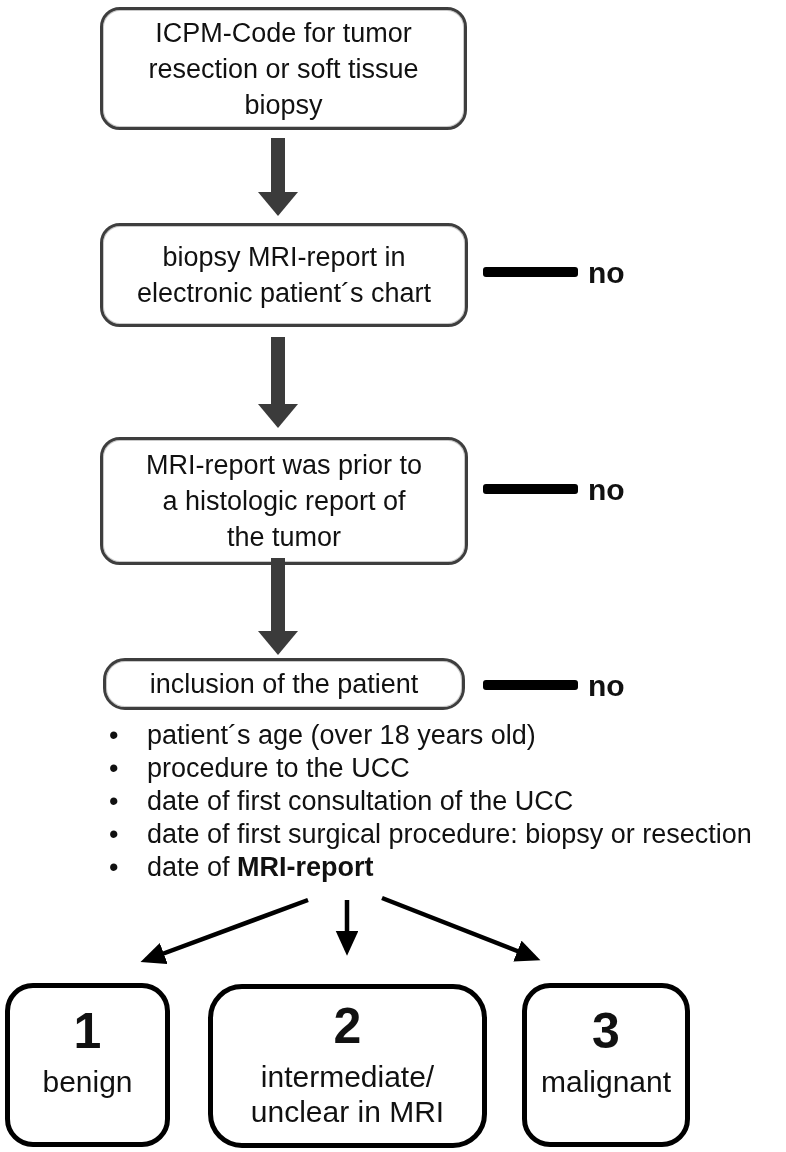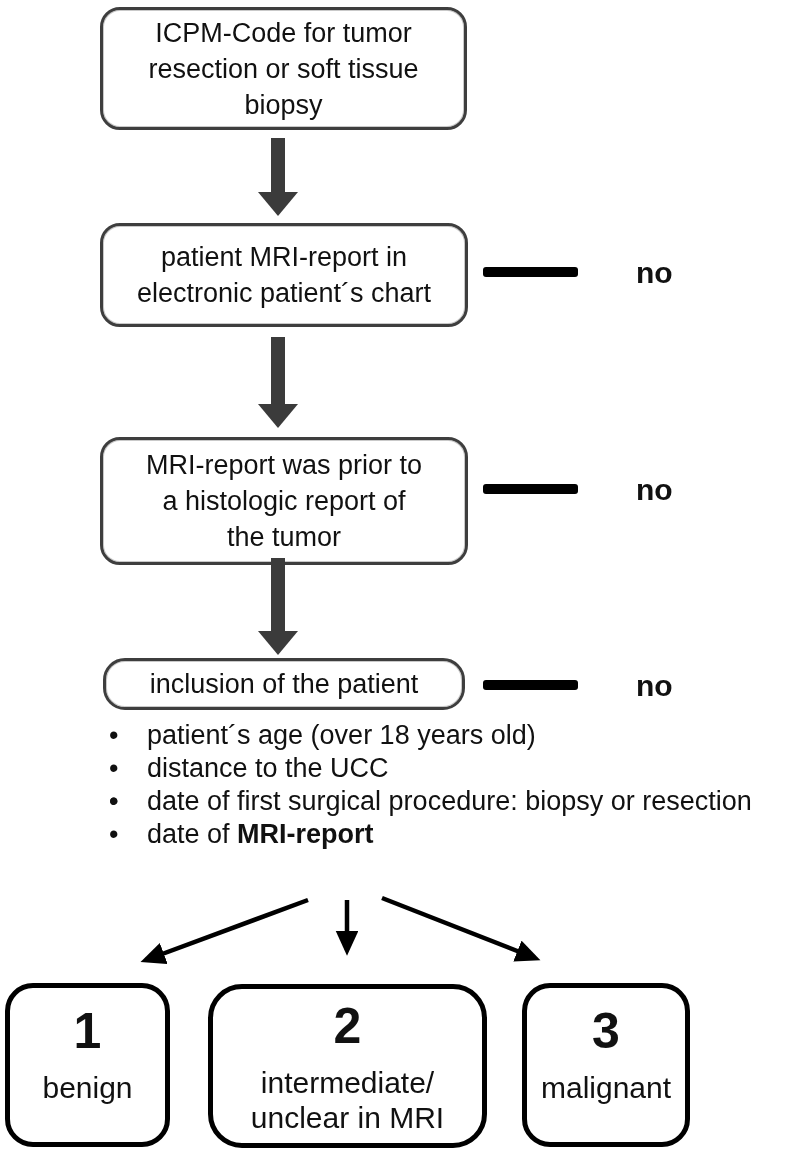--- a/index.html
+++ b/index.html
@@ -45,21 +45,21 @@
 
   
   .nobar {
     position: absolute;
     height: 10px; width: 95px; left: 483px;
     background: var(--no-connector, #000000);
     border-radius: 3px;
   }
   .nolabel {
     position: absolute; left: 588px;
-    font-size: 30px; font-weight: bold; line-height: 30px; margin-left: 48px;
+    font-size: 30px; font-weight: bold; line-height: 30px;
   }
 
   
   .criteria {
     position: absolute; left: 109px; top: 719px; width: 670px;
     margin: 0; padding: 0; list-style: none;
     font-size: 27px; line-height: 33px;
   }
   .criteria li { position: relative; padding-left: 38px; white-space: nowrap; }
   .criteria .dot { position: absolute; left: 0; top: 0; }
@@ -74,21 +74,21 @@
     box-sizing: border-box;
     background: #ffffff;
     border: 5px solid var(--outcome-border, #000000);
     border-radius: 30px;
     display: flex;
     flex-direction: column;
     align-items: center;
     text-align: center;
   }
   .obox .num { font-size: 50px; font-weight: bold; line-height: 54px; margin-top: 16px; }
-  .obox .olabel { font-size: 30px; line-height: 36px; margin-top: 12px; }
+  .obox .olabel { font-size: 30px; line-height: 36px; margin-top: 6px; }
 </style>
 </head>
 <body>
 
 <div class="canvas">
 
   <div class="fbox" style="left:100px; top:7px; width:367px; height:123px;">
     <div>
       <div>ICPM-Code for tumor</div>
       <div>resection or soft tissue</div>
@@ -96,21 +96,21 @@
     </div>
   </div>
 
   <div class="barrow" style="left:258px; top:138px; height:78px;">
     <div class="shaft" style="height:56px;"></div>
     <div class="head"></div>
   </div>
 
   <div class="fbox" style="left:100px; top:223px; width:368px; height:104px;">
     <div>
-      <div>patient MRI-report in</div>
+      <div>biopsy MRI-report in</div>
       <div>electronic patient´s chart</div>
     </div>
   </div>
   <div class="nobar" style="top:267px;"></div>
   <div class="nolabel" style="top:258px;">no</div>
 
   <div class="barrow" style="left:258px; top:337px; height:91px;">
     <div class="shaft" style="height:69px;"></div>
     <div class="head"></div>
   </div>
@@ -138,24 +138,25 @@
   <div class="nobar" style="top:680px;"></div>
   <div class="nolabel" style="top:671px;">no</div>
 
   <ul class="criteria">
     <li>
       <span class="dot">•</span>
       <span>patient´s age (over 18 years old)</span>
     </li>
     <li>
       <span class="dot">•</span>
-      <span>distance to the UCC</span>
+      <span>procedure to the UCC</span>
     </li>
     <li>
       <span class="dot">•</span>
+      <span>date of first consultation of the UCC</span>
     </li>
     <li>
       <span class="dot">•</span>
       <span>date of first surgical procedure: biopsy or resection</span>
     </li>
     <li>
       <span class="dot">•</span>
       <span>date of </span><span class="bold">MRI-report</span>
     </li>
   </ul>

